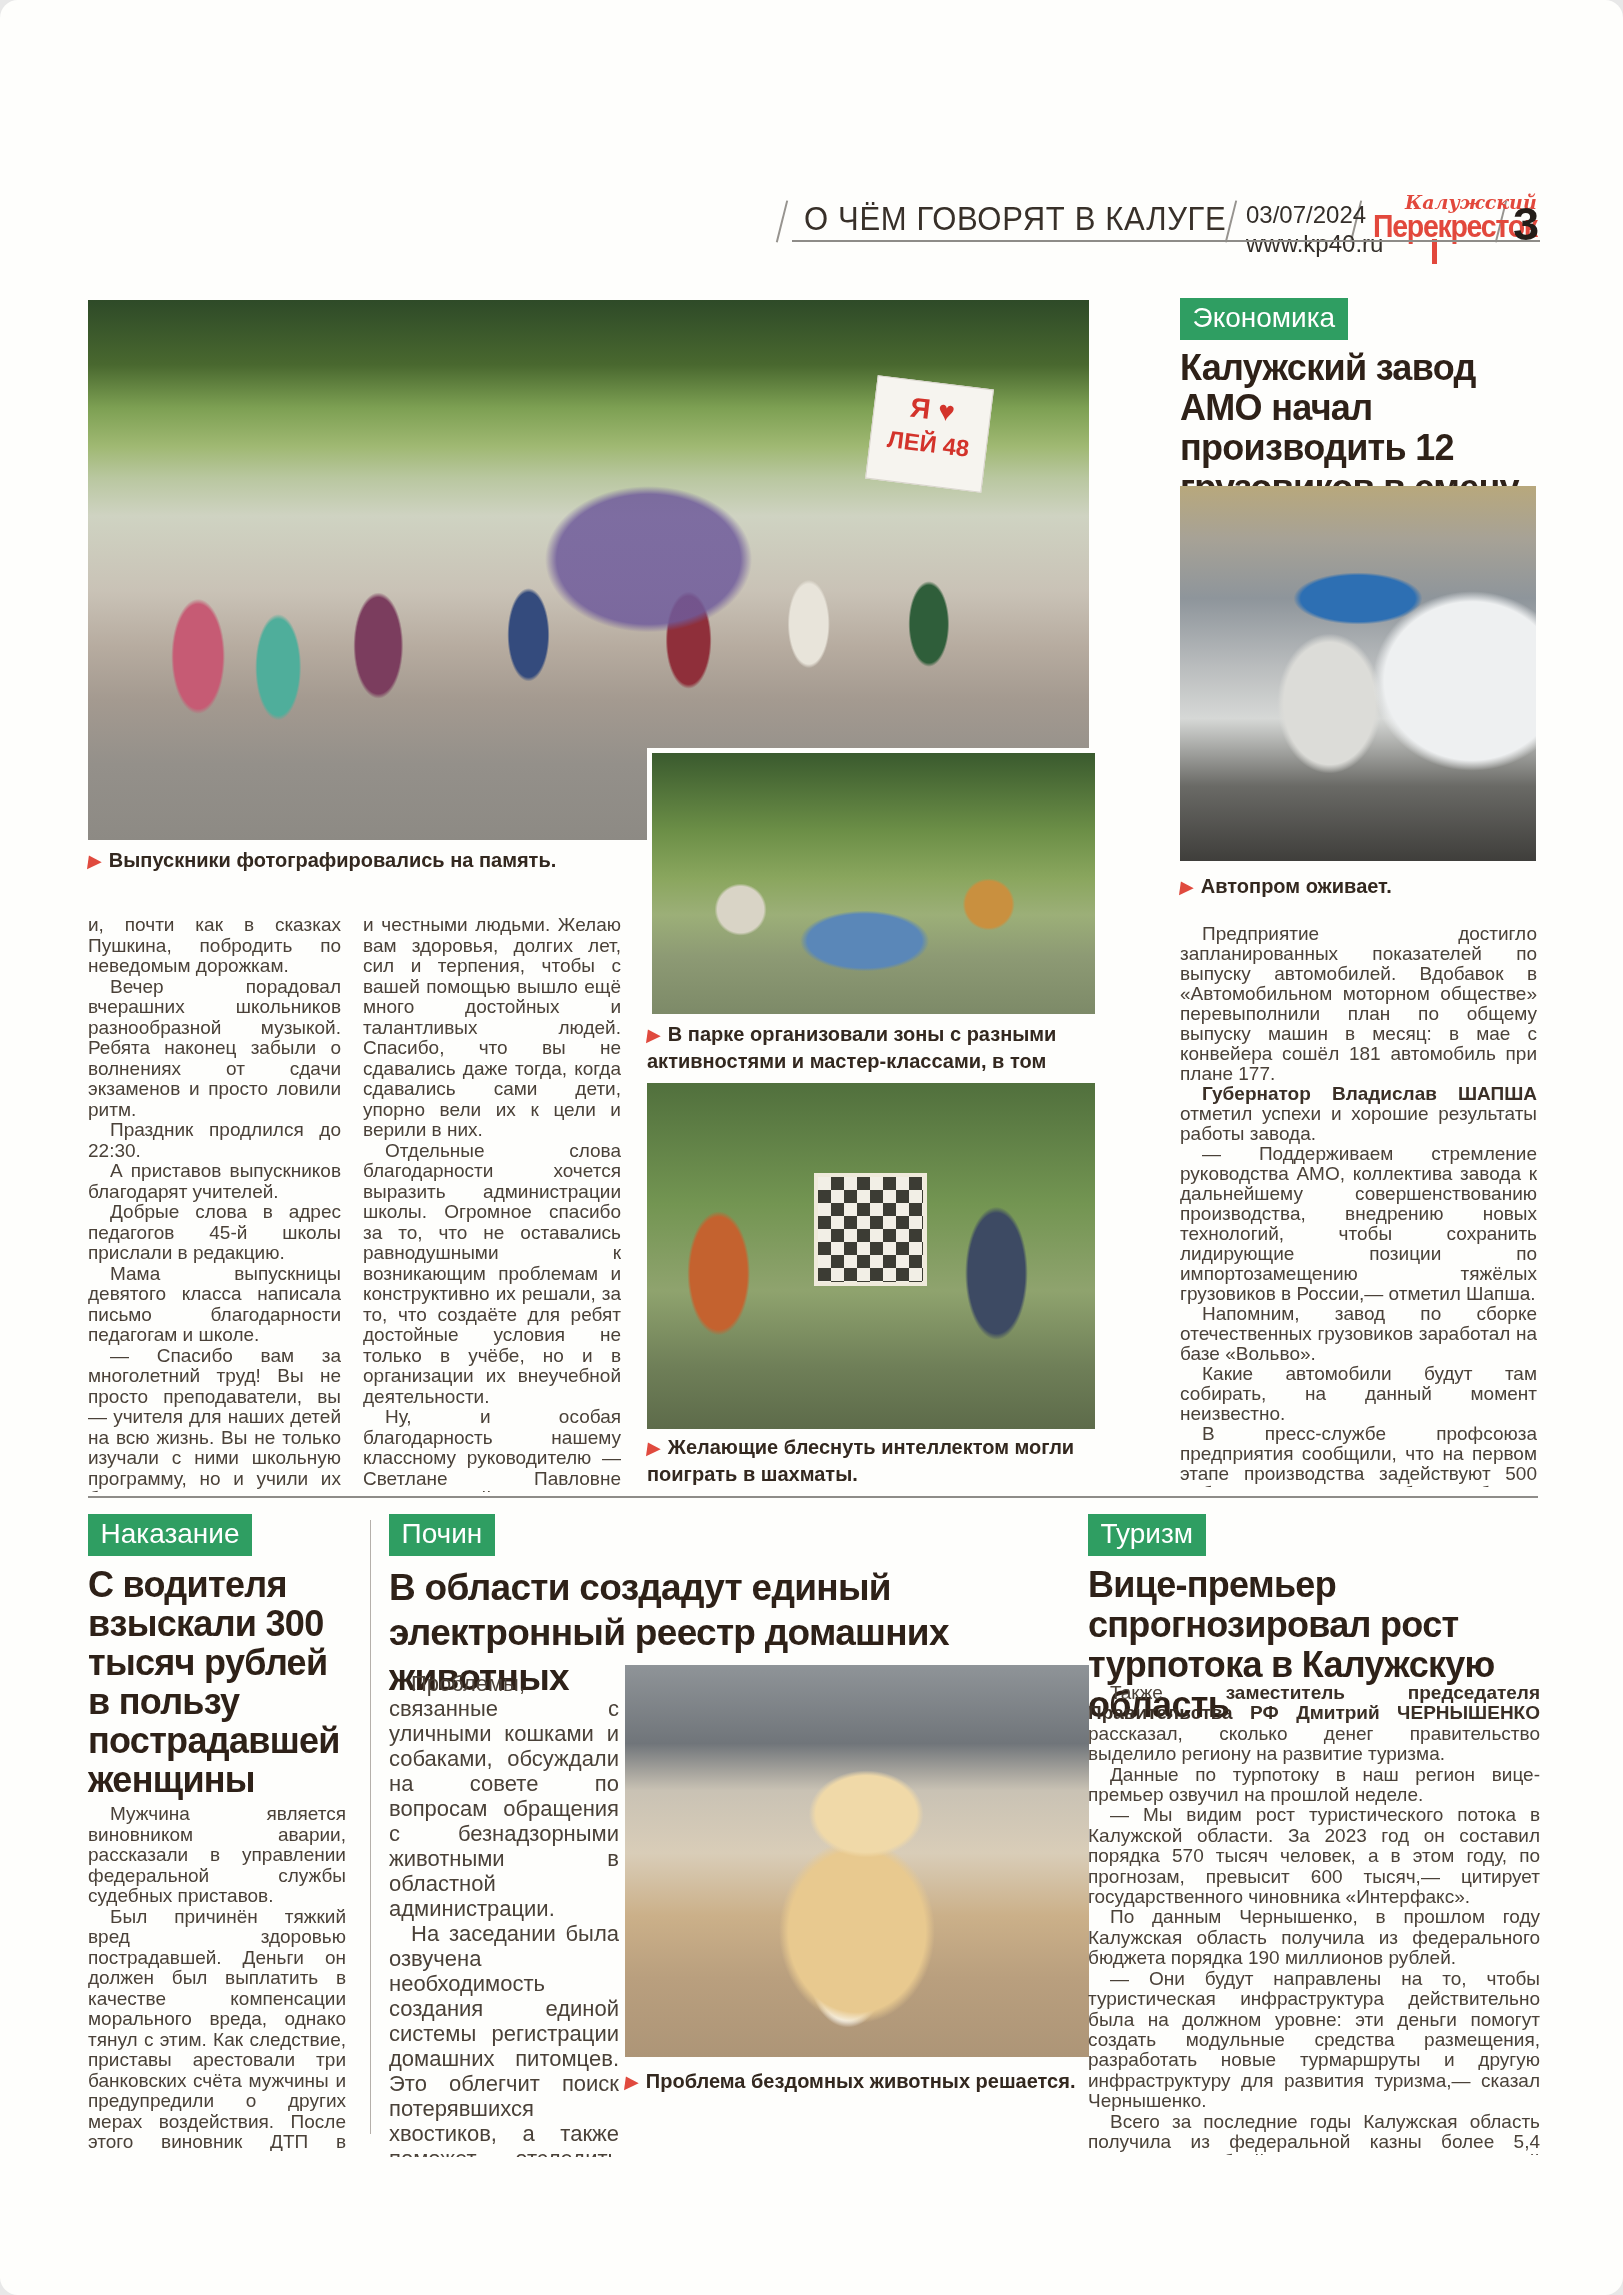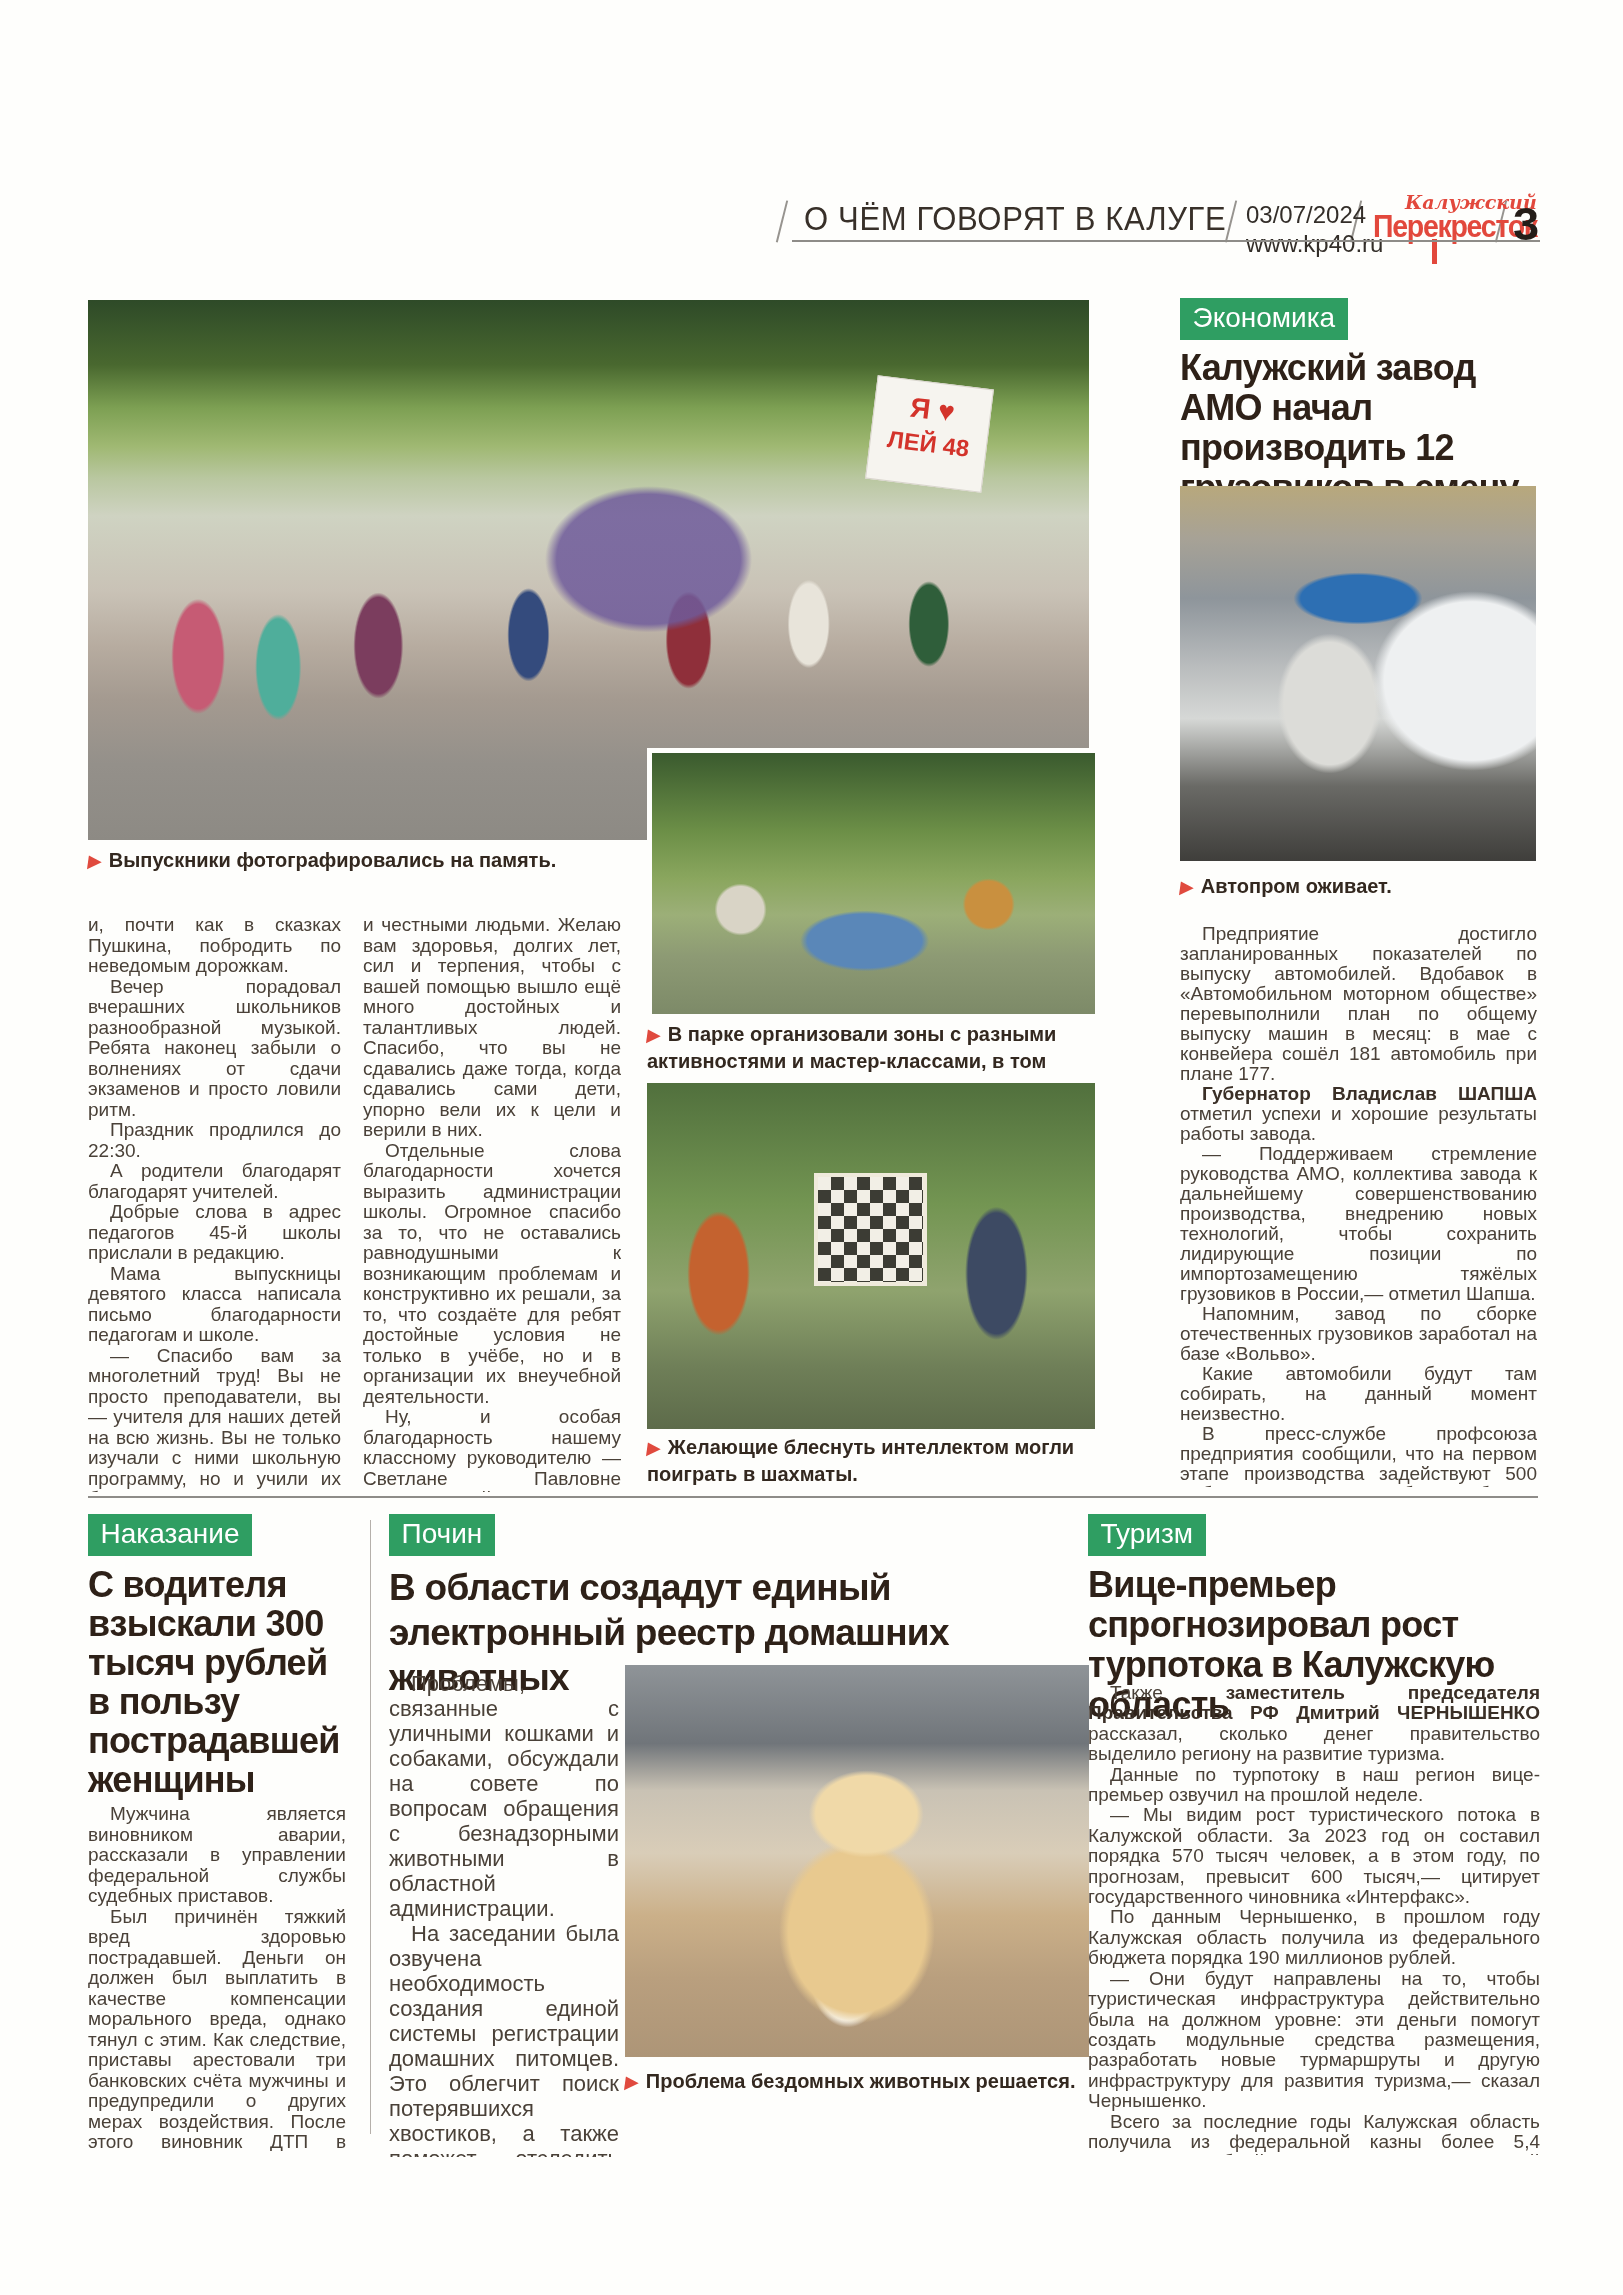--- a/index.html
+++ b/index.html
@@ -1,19 +1,19 @@
 <!DOCTYPE html>
 <html lang="ru" style="font-size:11px"><head>
 <meta charset="utf-8">
 <style>
   html,body{margin:0;padding:0;background:#e8e8e8;}
   #page{
     position:relative;width:1623px;height:2295px;background:#fefefc;
     font-family:"Liberation Sans","DejaVu Sans",sans-serif;color:#4a4138;
-    overflow:hidden;margin:0 auto;
+    overflow:hidden;margin:0 auto;border-radius:18px;
   }
   
   .masthead-title{
     position:absolute;left:804px;top:200px;font-size:33px;letter-spacing:0.7px;
     color:#383029;transform:scaleX(.94);transform-origin:left top;white-space:nowrap;
   }
   .slant{position:absolute;width:2.1px;height:43px;background:#97948f;transform:rotate(14deg);}
   .hdr-rule{position:absolute;left:792px;top:240px;width:748px;height:2.1px;background:#8e8c88;}
   .hdr-date{position:absolute;left:1246px;top:201px;font-size:24px;line-height:28.5px;color:#332e29;}
   .logo{position:absolute;left:1373px;top:192px;width:139px;height:53px;color:#e2483c;}
@@ -148,21 +148,21 @@
     <div class="chessboard"></div>
   </div>
   <div class="caption" style="left:647px;top:1434px;width:455px;">
     <span class="arrow">▶</span><span>Желающие блеснуть интеллектом могли поиграть в шахматы.</span>
   </div>
 
   <div class="bodycol col-std" style="left:88px;top:915px;width:253px;height:577px;">
       <p class="ni">и, почти как в сказках Пушкина, побродить по неведомым дорожкам.</p>
       <p>Вечер порадовал вчерашних школьников разнообразной музыкой. Ребята наконец забыли о волнениях от сдачи экзаменов и просто ловили ритм.</p>
       <p>Праздник продлился до 22:30.</p>
-      <p>А родители благодарят благодарят учителей.</p>
+      <p>А приставов выпускников благодарят учителей.</p>
       <p>Добрые слова в адрес педагогов 45-й школы прислали в редакцию.</p>
       <p>Мама выпускницы девятого класса написала письмо благодарности педагогам и школе.</p>
       <p>—  Спасибо вам за многолетний труд! Вы не просто преподаватели, вы — учителя для наших детей на всю жизнь. Вы не только изучали с ними школьную программу, но и учили их быть самостоятельными, не бояться ошибок и нести ответственность за свои поступки, учили быть добрыми</p>
     </div>
   <div class="bodycol col-std" style="left:363px;top:915px;width:258px;height:577px;">
       <p class="ni">и честными людьми. Желаю вам здоровья, долгих лет, сил и терпения, чтобы с вашей помощью вышло ещё много достойных и талантливых людей. Спасибо, что вы не сдавались даже тогда, когда сдавались сами дети, упорно вели их к цели и верили в них.</p>
       <p>Отдельные слова благодарности хочется выразить администрации школы. Огромное спасибо за то, что не оставались равнодушными к возникающим проблемам и конструктивно их решали, за то, что создаёте для ребят достойные условия не только в учёбе, но и в организации их внеучебной деятельности.</p>
       <p>Ну, и особая благодарность нашему классному руководителю — Светлане Павловне Самигуллиной. Это по-настоящему чуткий, добрый, заботливый человек.</p>
     </div>
 

